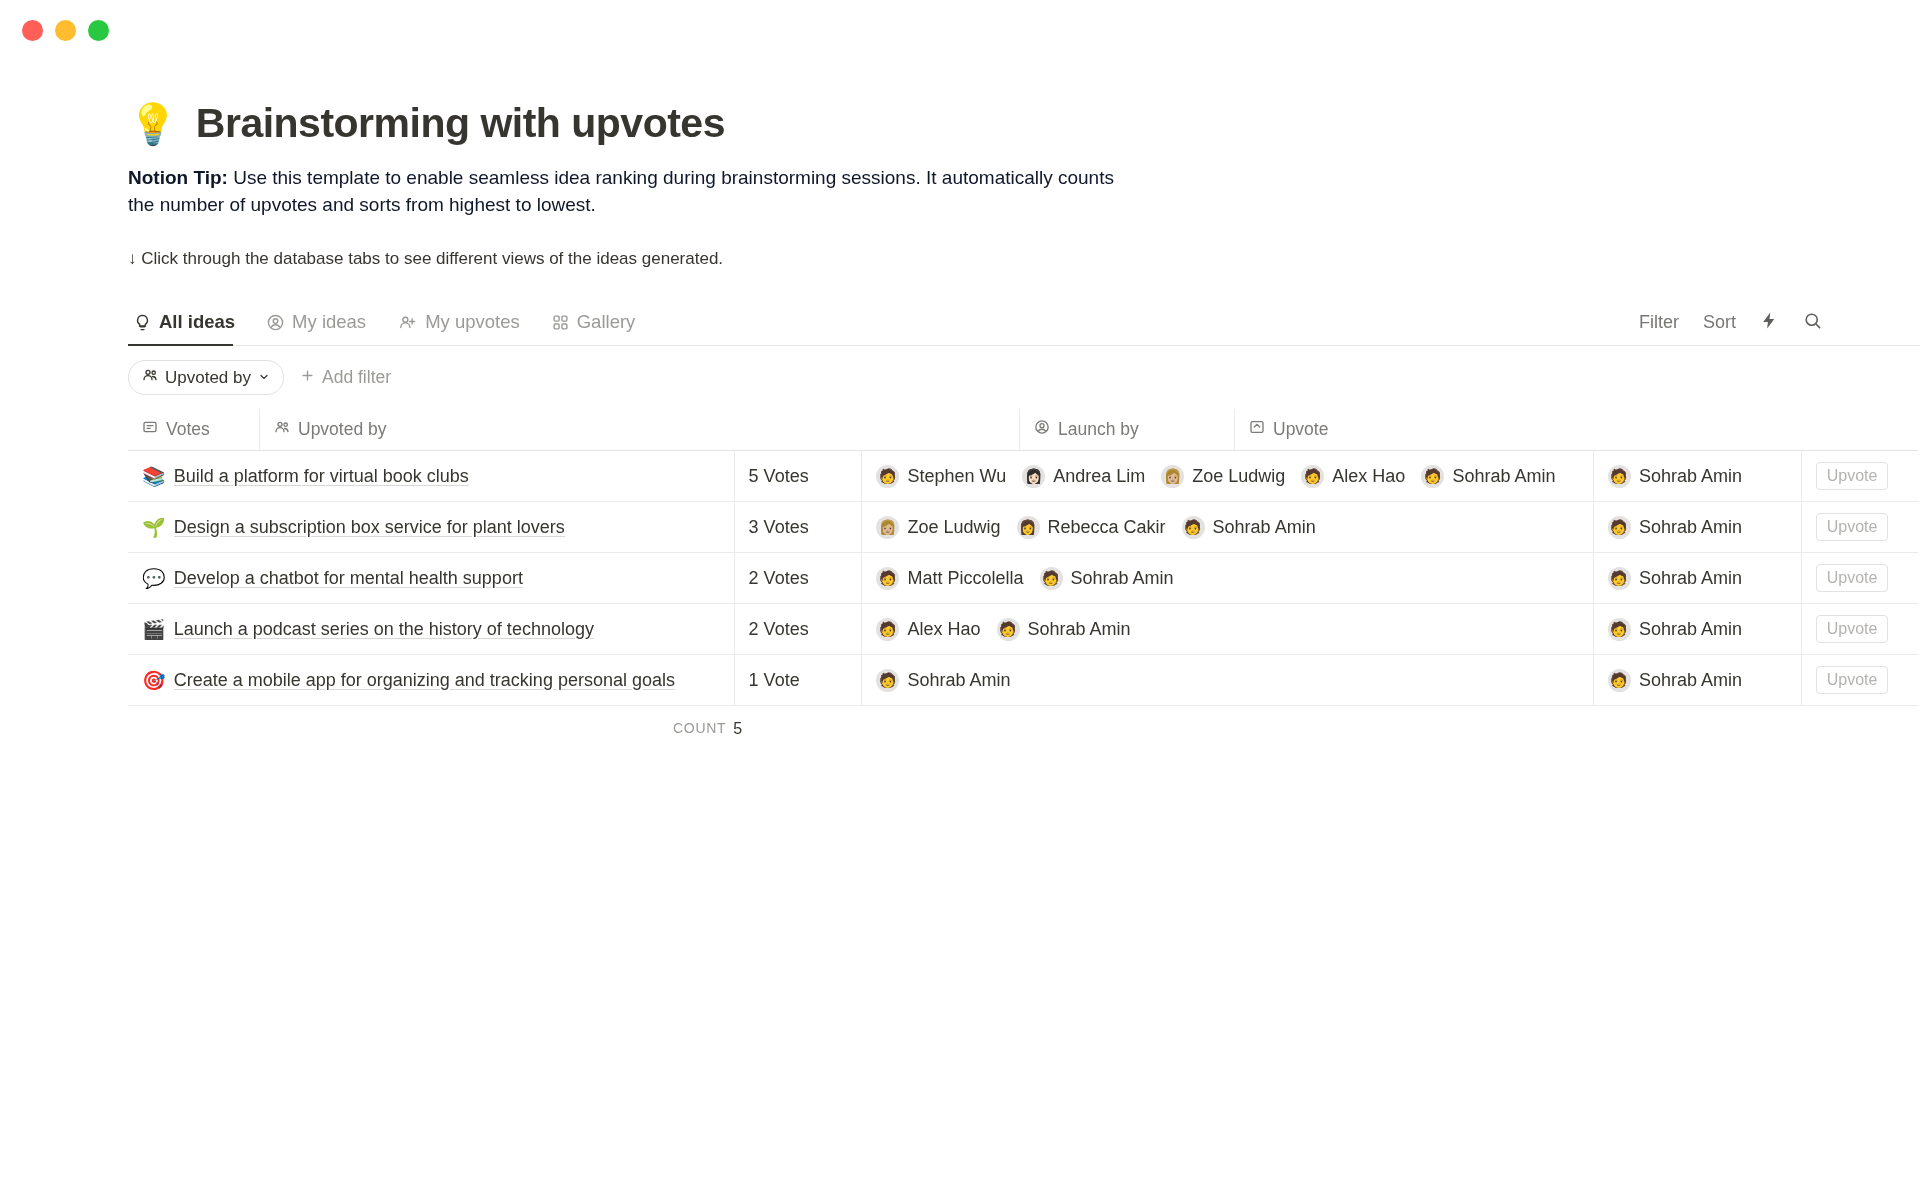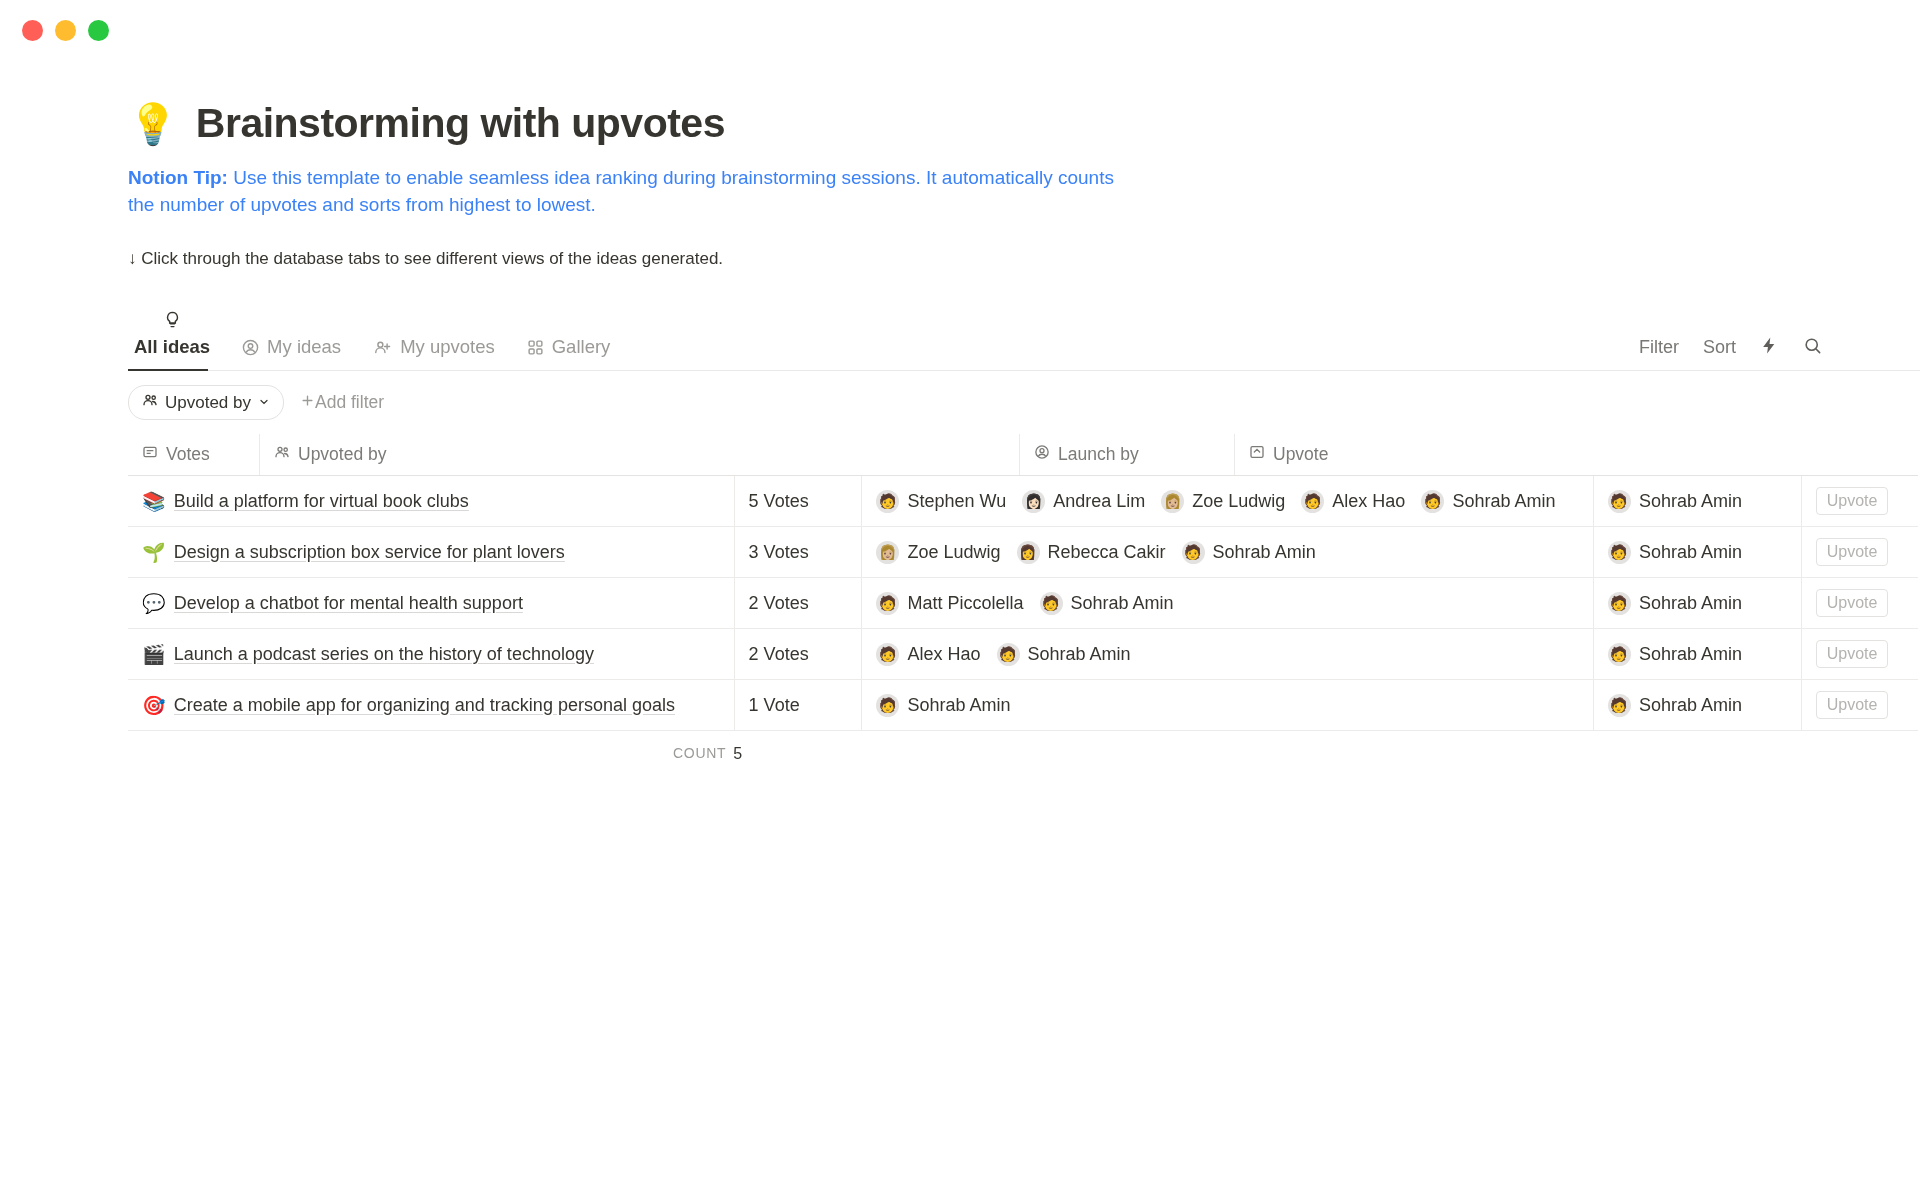--- a/index.html
+++ b/index.html
@@ -40,21 +40,21 @@
     font-size: 41px;
     font-weight: bold;
     letter-spacing: -0.5px;
     color: #37352f;
   }
 
   .tip {
     font-size: 19px;
     line-height: 1.42;
     max-width: 1010px;
-    color: #3b82f6;
+    color: #0f172a;
   }
   .tip b { font-weight: bold; }
   .tip-2 {
     font-size: 17px;
     line-height: 1.42;
     margin-top: 28px;
     color: #37352f;
   }
 
   
@@ -79,21 +79,21 @@
     align-items: center;
     gap: 8px;
     padding: 4px 12px 12px 6px;
     margin-right: 14px;
     font-size: 18.5px;
     color: #9b9a97;
     cursor: pointer;
     position: relative;
     white-space: nowrap;
   }
-  .tab.active { color: #37352f; font-weight: 600; flex-direction: column; }
+  .tab.active { color: #37352f; font-weight: 600; }
   .tab.active::after {
     content: "";
     position: absolute;
     left: 0; right: 14px; bottom: -1px;
     height: 2.5px;
     background: #37352f;
   }
   .tab svg { display: block; }
 
   .tools {
@@ -126,20 +126,21 @@
     padding: 6px 13px;
     font-size: 17px;
     color: #37352f;
     background: #fff;
     cursor: pointer;
     white-space: nowrap;
   }
   .add-filter {
     display: inline-flex;
     align-items: center;
+    gap: 7px;
     font-size: 17.5px;
     color: #9b9a97;
     padding: 6px 8px;
     cursor: pointer;
   }
 
   
   .table { width: 1790px; }
   .thead, .trow {
     display: flex;

